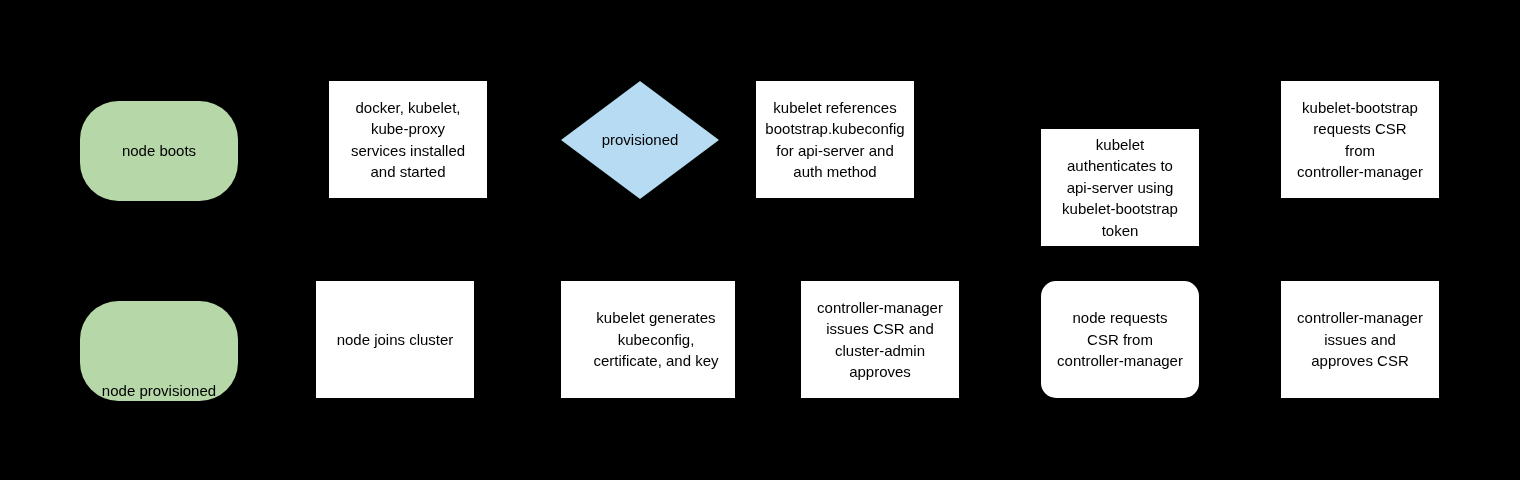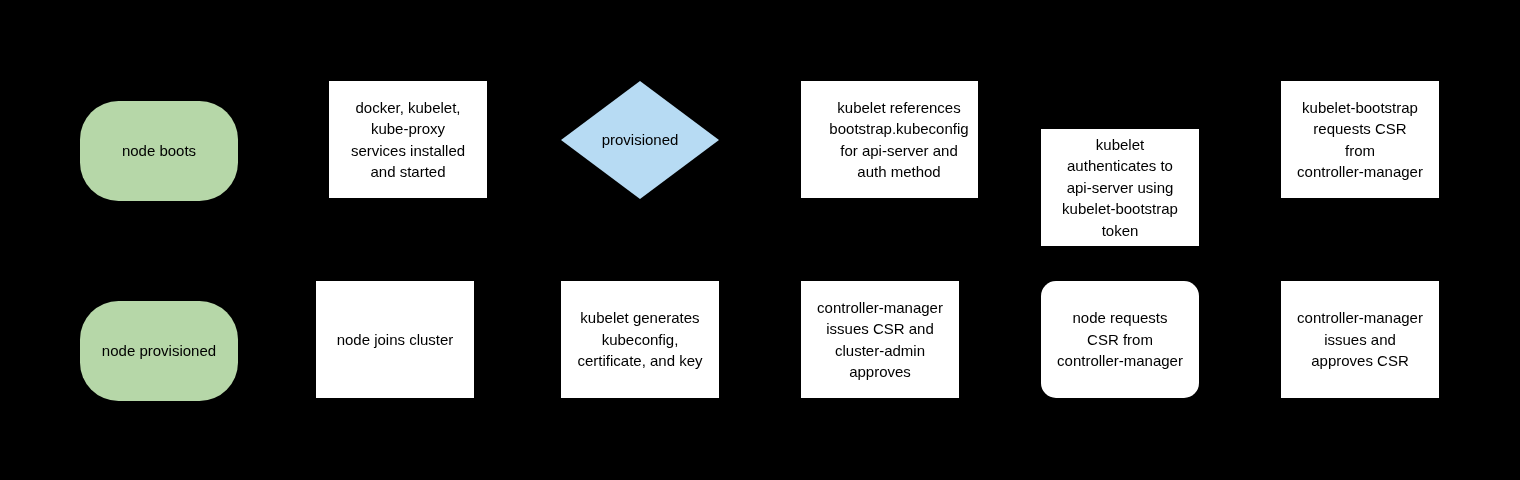--- a/index.html
+++ b/index.html
@@ -61,21 +61,21 @@
     <span class="label">docker, kubelet,
 kube-proxy
 services installed
 and started</span>
   </div>
 
   <div class="node decision" style="left:561px; top:81px;">
     <span class="label">provisioned</span>
   </div>
 
-  <div class="node process" style="left:801px; top:81px;padding-left:19px;">
+  <div class="node process" style="left:756px; top:81px;">
     <span class="label">kubelet references
 bootstrap.kubeconfig
 for api-server and
 auth method</span>
   </div>
 
   <div class="node process" style="left:1041px; top:81px;margin-top:48px;">
     <span class="label">kubelet
 authenticates to
 api-server using
@@ -83,29 +83,29 @@
 token</span>
   </div>
 
   <div class="node process" style="left:1281px; top:81px;">
     <span class="label">kubelet-bootstrap
 requests CSR
 from
 controller-manager</span>
   </div>
 
-  <div class="node terminator" style="left:80px; top:301px;">
+  <div class="node terminator" style="left:80px; top:301px;align-items:flex-end;">
     <span class="label">node provisioned</span>
   </div>
 
   <div class="node process" style="left:304px; top:281px;margin-left:12px;">
     <span class="label">node joins cluster</span>
   </div>
 
-  <div class="node process" style="left:561px; top:281px;">
+  <div class="node process" style="left:561px; top:281px;padding-left:16px;">
     <span class="label">kubelet generates
 kubeconfig,
 certificate, and key</span>
   </div>
 
   <div class="node process" style="left:801px; top:281px;">
     <span class="label">controller-manager
 issues CSR and
 cluster-admin
 approves</span>

